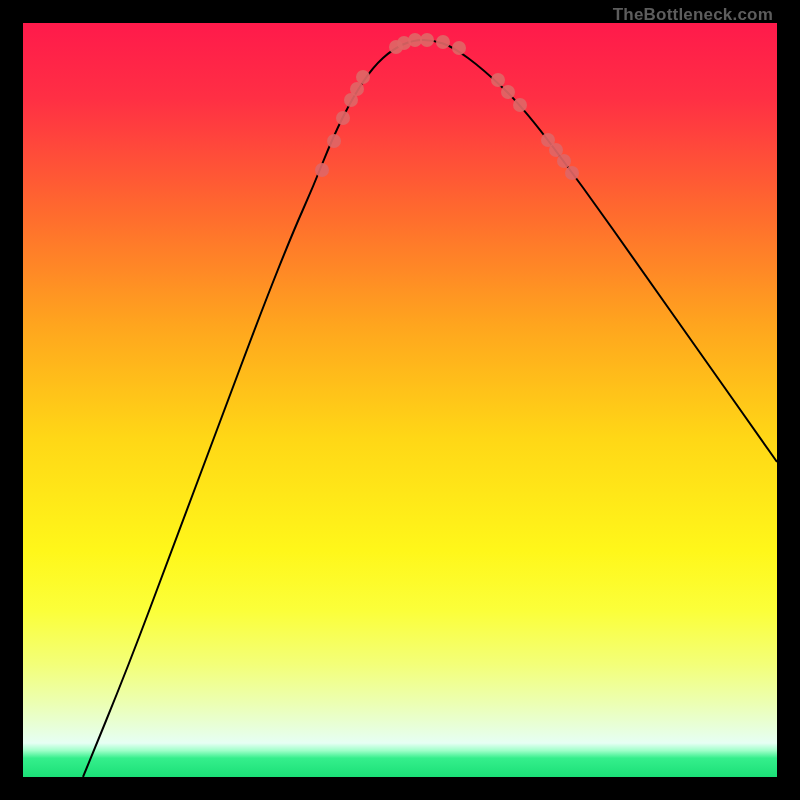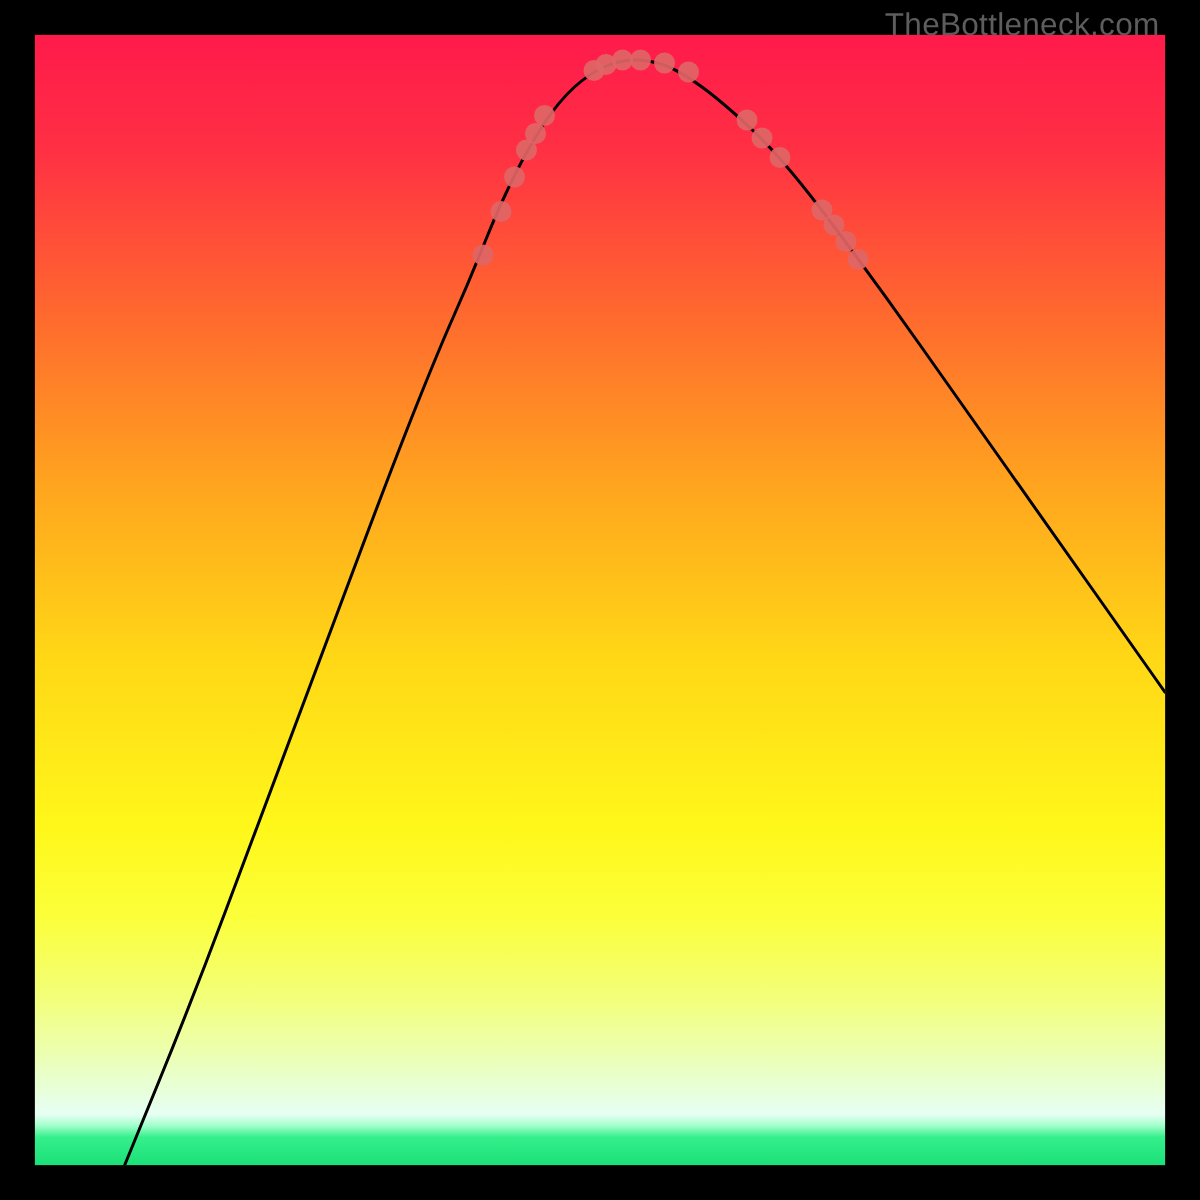--- a/index.html
+++ b/index.html
@@ -32,22 +32,22 @@
     left: 0;
     top: 0;
     width: 100%;
     height: 100%;
   }
   .watermark {
     position: absolute;
     top: 5px;
     right: 27px;
     color: #5d5d5d;
-    font-size: 21px;
-    font-weight: 400;
+    font-size: 17px;
+    font-weight: 700;
     letter-spacing: 0.2px;
   }
   svg.curve {
     position: absolute;
     left: 0;
     top: 0;
     width: 100%;
     height: 100%;
   }
 </style>

